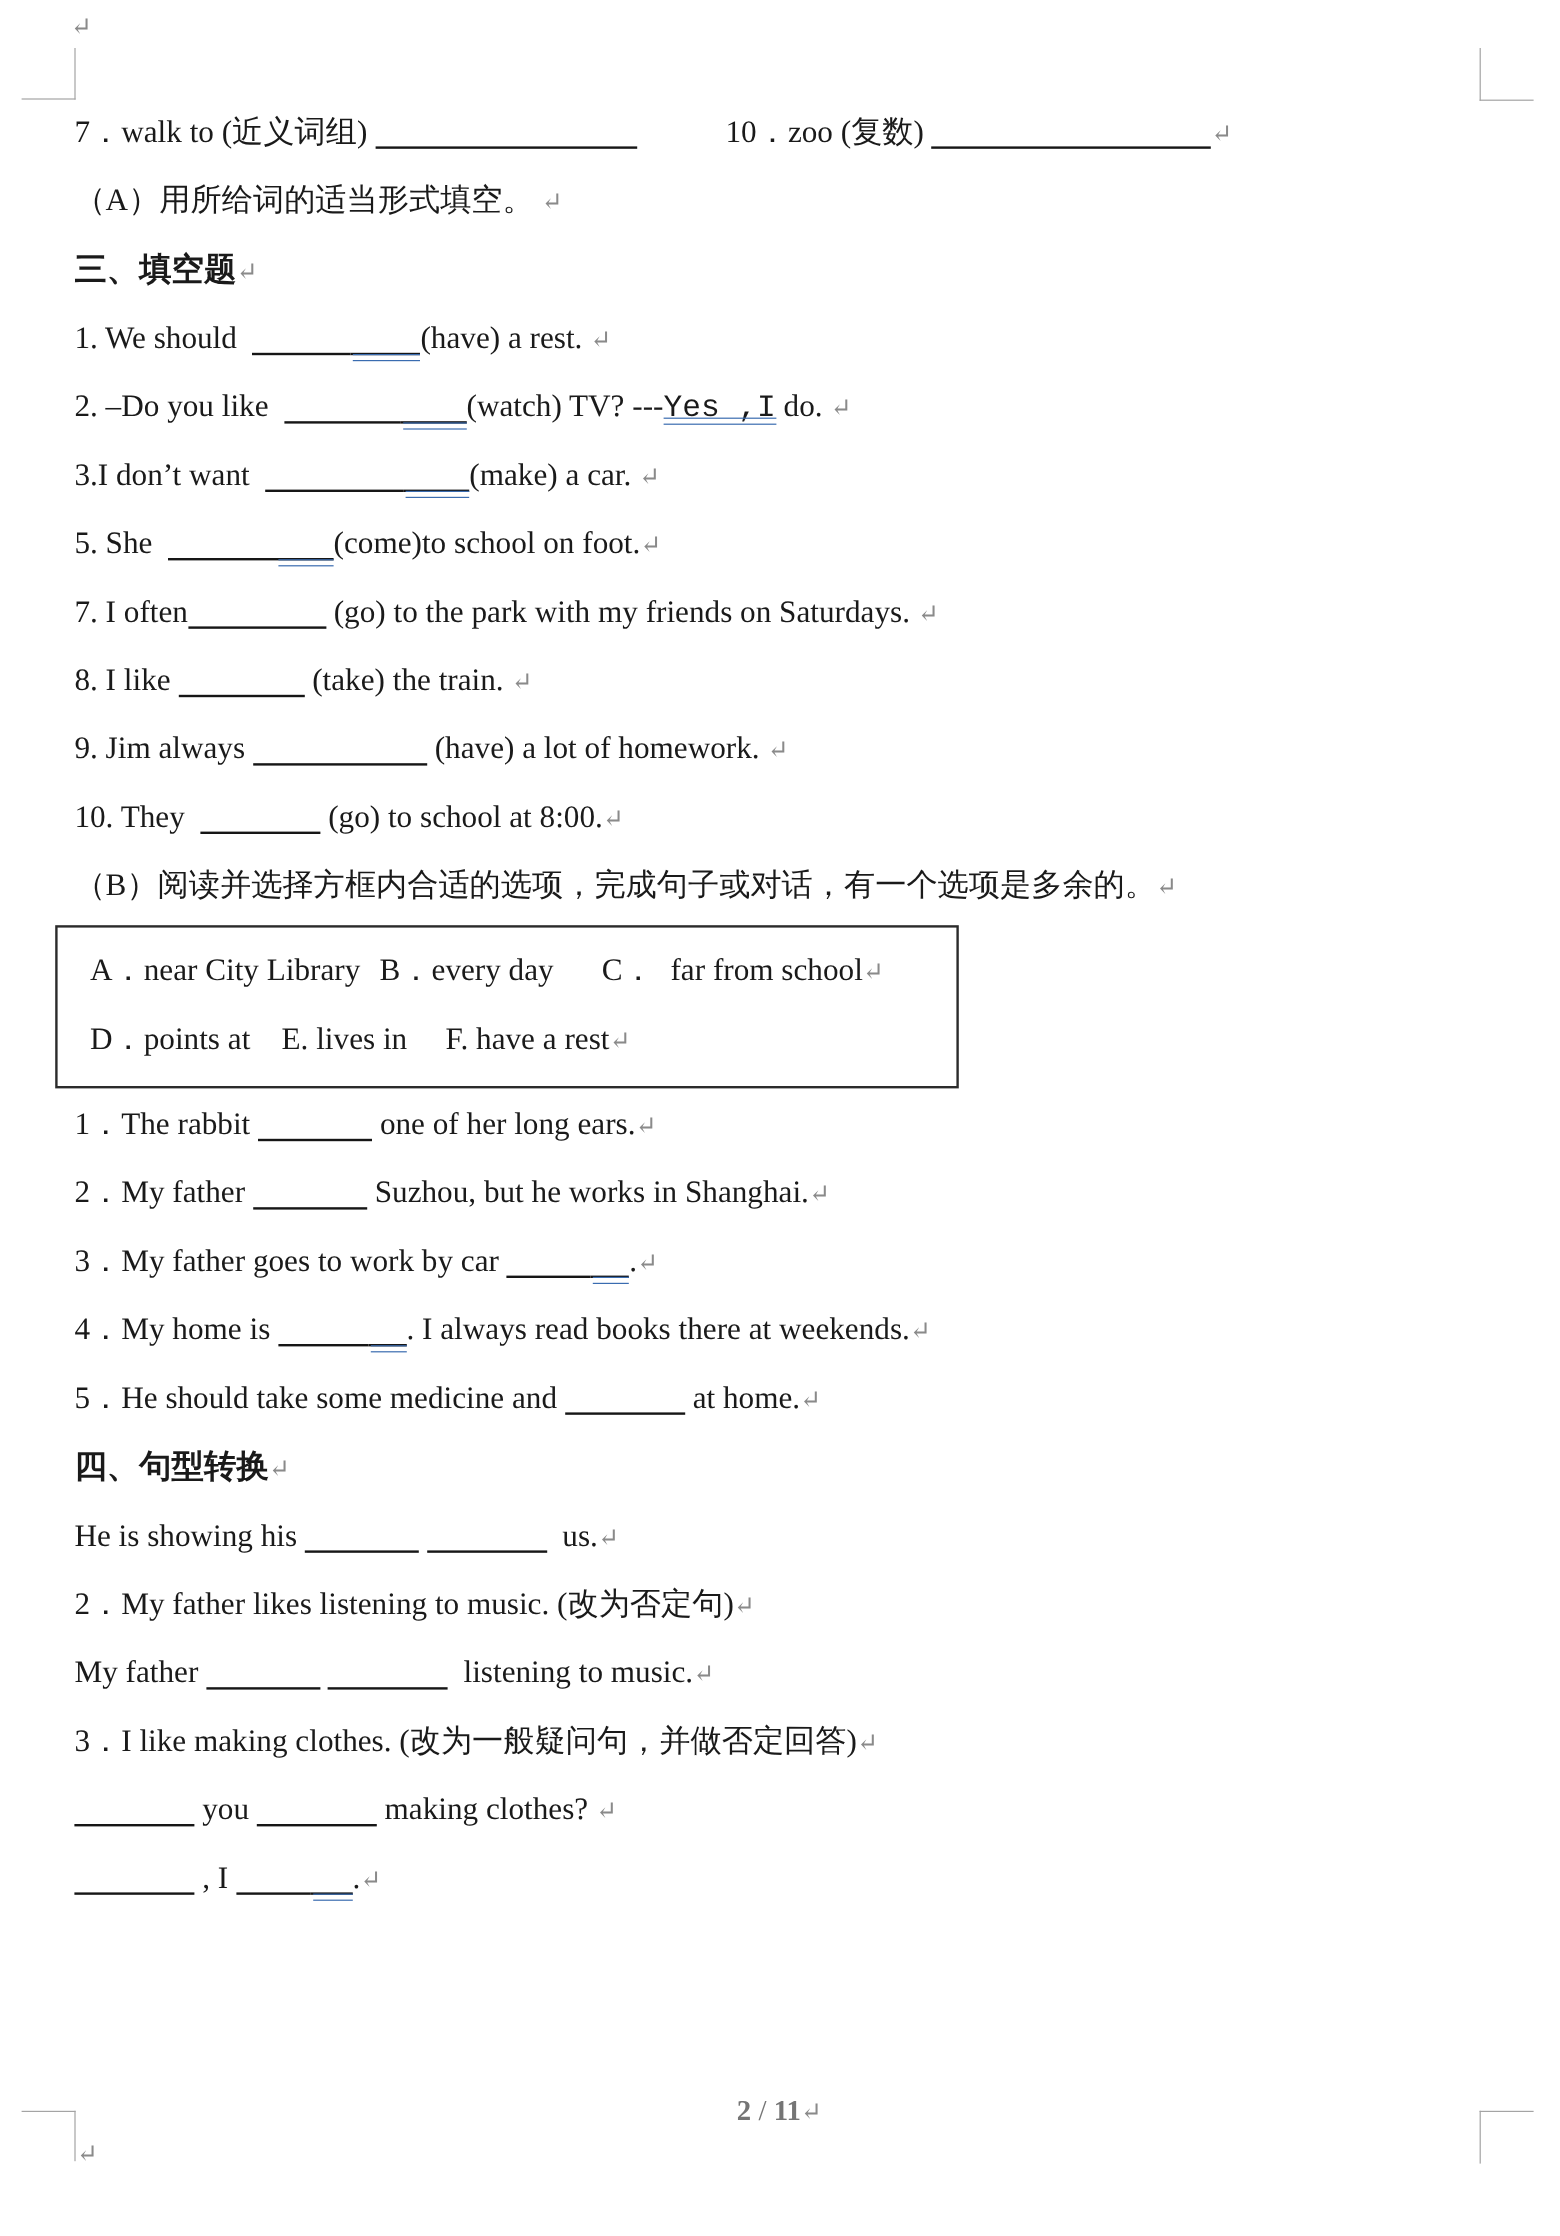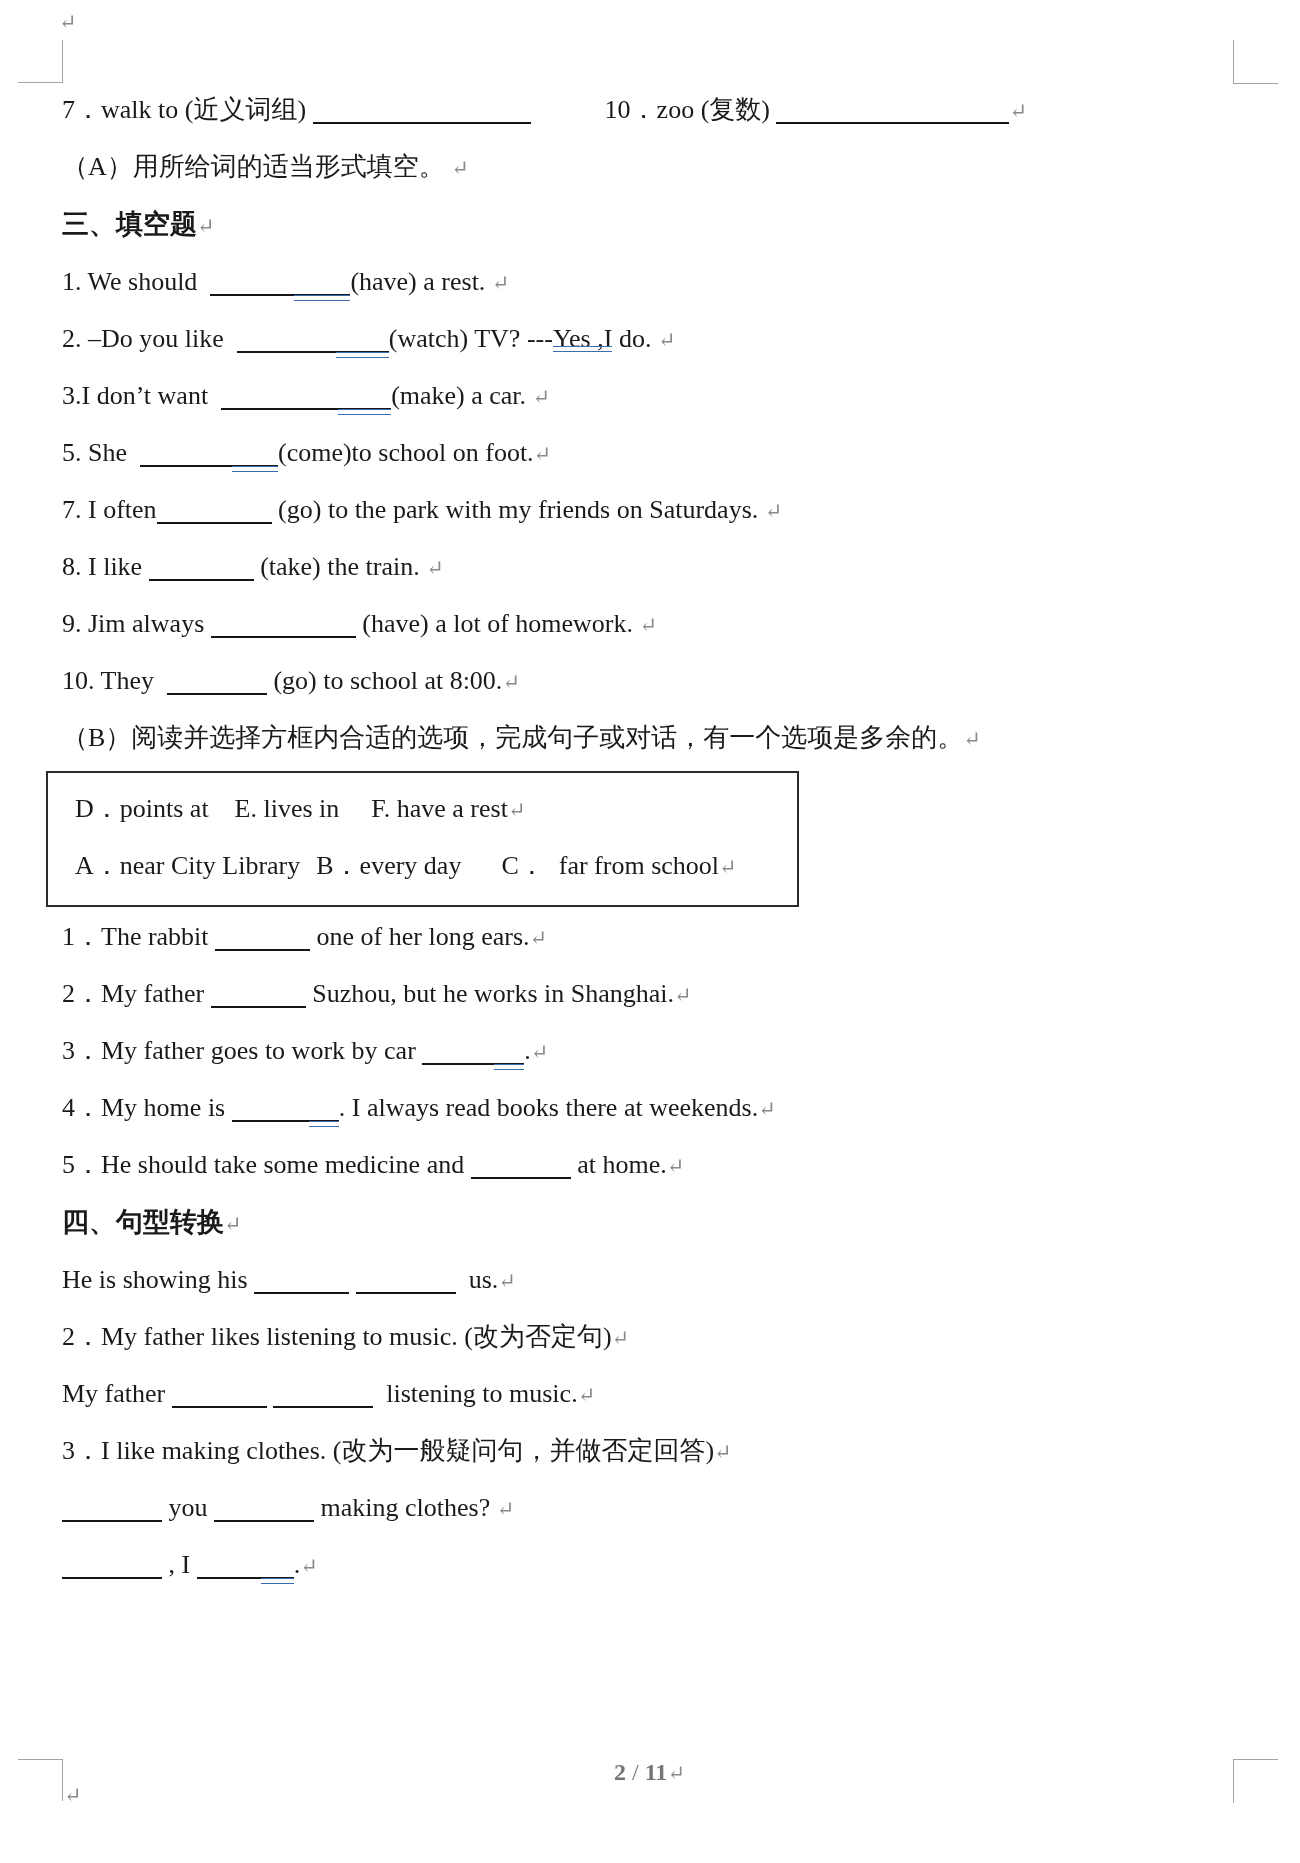--- a/index.html
+++ b/index.html
@@ -21,21 +21,21 @@
   .blank{
     display:inline-block;position:relative;
     height:2px;border-bottom:2px solid #161616;
     vertical-align:-6px;
   }
   .blank.g::after{
     content:"";position:absolute;left:2px;right:0;top:3px;height:4px;
     border-top:1.5px solid var(--grammar,#3a6cb0);
     border-bottom:1.5px solid var(--grammar,#3a6cb0);
   }
-  .gtext{position:relative;}
+  .gtext{position:relative;font-family:Liberation Mono, monospace;}
   .gtext::after{
     content:"";position:absolute;left:0;right:0;bottom:1px;height:4px;
     border-top:1.5px solid var(--grammar,#3a6cb0);
     border-bottom:1.5px solid var(--grammar,#3a6cb0);
   }
   .box{
     box-sizing:border-box;
     width:753px;margin-left:-16px;margin-top:4px;margin-bottom:2px;
     border:2px solid #2b2b2b;
     padding:8px 0 10px 27px;
@@ -43,21 +43,21 @@
   .corner{position:absolute;}
   .corner.tl{left:18px;top:40px;width:44px;height:42px;border-right:1px solid var(--marks,#a4a4a4);border-bottom:1px solid var(--marks,#a4a4a4);}
   .corner.tr{left:1233px;top:40px;width:44px;height:43px;border-left:1px solid var(--marks,#a4a4a4);border-bottom:1px solid var(--marks,#a4a4a4);}
   .corner.bl{left:18px;top:1759px;width:44px;height:41px;border-right:1px solid var(--marks,#a4a4a4);border-top:1px solid var(--marks,#a4a4a4);}
   .corner.br{left:1233px;top:1759px;width:44px;height:43px;border-left:1px solid var(--marks,#a4a4a4);border-top:1px solid var(--marks,#a4a4a4);}
   .stray-pil{position:absolute;color:var(--pilcrow,#8a8a8a);font-size:21px;line-height:21px;}
   .stray-pil.top{left:59px;top:12px;}
   .stray-pil.bottom{left:64px;top:1785px;}
   .footer{
     position:absolute;left:62px;top:1744px;width:1175px;
-    text-align:center;line-height:56px;
+    text-align:center;line-height:32px;
     color:var(--footerc,#757575);font-size:24px;
   }
   .footer .num{font-weight:bold;}
   .footer .sep{font-weight:normal;}
 </style>
 </head>
 <body>
 
 <div class="page">
 
@@ -76,22 +76,22 @@
       <div class="line"><span class="txt">1. We should  </span><span class="blank" style="width: 82px;"></span><span class="blank g" style="width: 58px;"></span><span class="txt">(have) a rest. </span><span class="pil">↵</span></div>
       <div class="line"><span class="txt">2. –Do you like  </span><span class="blank" style="width: 97px;"></span><span class="blank g" style="width: 55px;"></span><span class="txt">(watch) TV? ---</span><span class="gtext">Yes ,I</span><span class="txt"> do. </span><span class="pil">↵</span></div>
       <div class="line"><span class="txt">3.I don’t want  </span><span class="blank" style="width: 115px;"></span><span class="blank g" style="width: 55px;"></span><span class="txt">(make) a car. </span><span class="pil">↵</span></div>
       <div class="line"><span class="txt">5. She  </span><span class="blank" style="width: 90px;"></span><span class="blank g" style="width: 48px;"></span><span class="txt">(come)to school on foot.</span><span class="pil">↵</span></div>
       <div class="line"><span class="txt">7. I often</span><span class="blank" style="width: 115px;"></span><span class="txt"> (go) to the park with my friends on Saturdays. </span><span class="pil">↵</span></div>
       <div class="line"><span class="txt">8. I like </span><span class="blank" style="width: 105px;"></span><span class="txt"> (take) the train. </span><span class="pil">↵</span></div>
       <div class="line"><span class="txt">9. Jim always </span><span class="blank" style="width: 145px;"></span><span class="txt"> (have) a lot of homework. </span><span class="pil">↵</span></div>
       <div class="line"><span class="txt">10. They  </span><span class="blank" style="width: 100px;"></span><span class="txt"> (go) to school at 8:00.</span><span class="pil">↵</span></div>
       <div class="line"><span class="txt">（B）阅读并选择方框内合适的选项，完成句子或对话，有一个选项是多余的。</span><span class="pil">↵</span></div>
       <div class="box">
+        <div class="line"><span class="txt">A．near City Library</span><span class="sp" style="width: 16px;"></span><span class="txt">B．every day</span><span class="sp" style="width: 40px;"></span><span class="txt">C．</span><span class="sp" style="width: 14px;"></span><span class="txt">far from school</span><span class="pil">↵</span></div>
         <div class="line"><span class="txt">D．points at</span><span class="sp" style="width: 26px;"></span><span class="txt">E. lives in</span><span class="sp" style="width: 32px;"></span><span class="txt">F. have a rest</span><span class="pil">↵</span></div>
-        <div class="line"><span class="txt">A．near City Library</span><span class="sp" style="width: 16px;"></span><span class="txt">B．every day</span><span class="sp" style="width: 40px;"></span><span class="txt">C．</span><span class="sp" style="width: 14px;"></span><span class="txt">far from school</span><span class="pil">↵</span></div>
       </div>
       <div class="line"><span class="txt">1．The rabbit </span><span class="blank" style="width: 95px;"></span><span class="txt"> one of her long ears.</span><span class="pil">↵</span></div>
       <div class="line"><span class="txt">2．My father </span><span class="blank" style="width: 95px;"></span><span class="txt"> Suzhou, but he works in Shanghai.</span><span class="pil">↵</span></div>
       <div class="line"><span class="txt">3．My father goes to work by car </span><span class="blank" style="width: 70px;"></span><span class="blank g" style="width: 32px;"></span><span class="txt">.</span><span class="pil">↵</span></div>
       <div class="line"><span class="txt">4．My home is </span><span class="blank" style="width: 75px;"></span><span class="blank g" style="width: 32px;"></span><span class="txt">. I always read books there at weekends.</span><span class="pil">↵</span></div>
       <div class="line"><span class="txt">5．He should take some medicine and </span><span class="blank" style="width: 100px;"></span><span class="txt"> at home.</span><span class="pil">↵</span></div>
       <div class="line heading"><span class="txt">四、句型转换</span><span class="pil">↵</span></div>
       <div class="line"><span class="txt">He is showing his </span><span class="blank" style="width: 95px;"></span><span class="txt"> </span><span class="blank" style="width: 100px;"></span><span class="txt">  us.</span><span class="pil">↵</span></div>
       <div class="line"><span class="txt">2．My father likes listening to music. (改为否定句)</span><span class="pil">↵</span></div>
       <div class="line"><span class="txt">My father </span><span class="blank" style="width: 95px;"></span><span class="txt"> </span><span class="blank" style="width: 100px;"></span><span class="txt">  listening to music.</span><span class="pil">↵</span></div>

